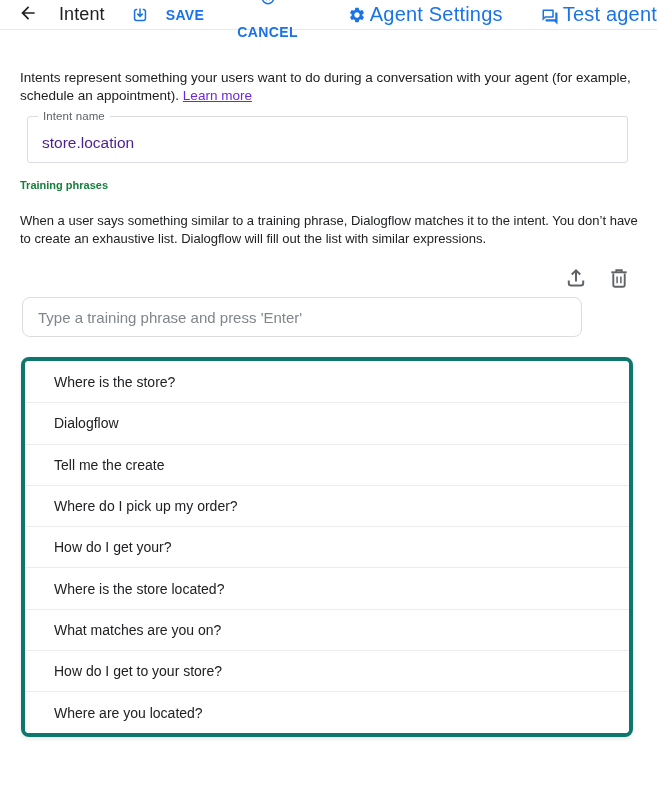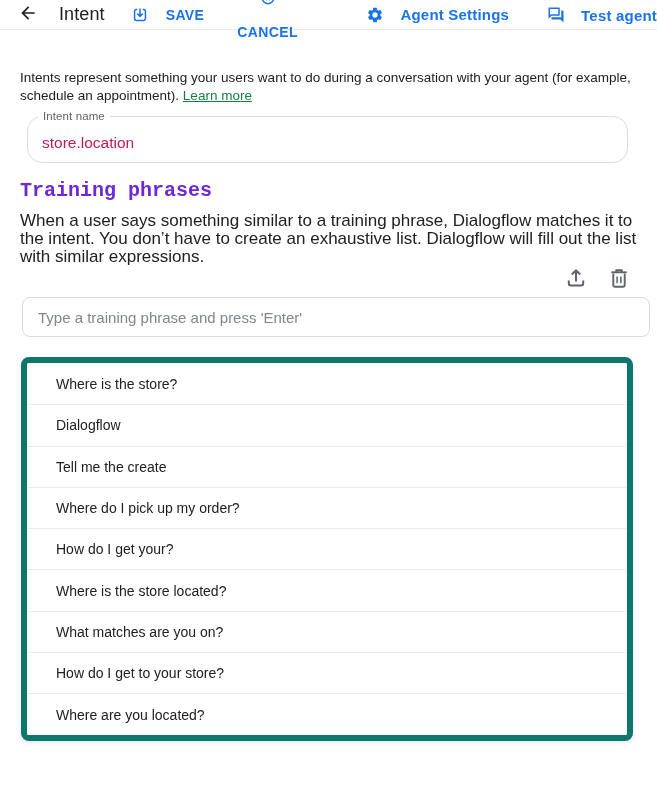--- a/index.html
+++ b/index.html
@@ -41,117 +41,116 @@
     font-weight: 400;
     color: #202124;
     letter-spacing: 0.1px;
   }
   .blue-btn { color: #1a73e8; gap: 18px; }
   .blue-btn .btn-ic { display: inline-flex; }
   .blue-btn .btn-ic svg { width: 16px; height: 16px; }
   .caps-btn { font-size: 14px; font-weight: 700; letter-spacing: 0.4px; }
   .save-btn { margin-left: 27px; }
   .cancel-btn { margin-left: 33px; flex-direction: column; }
-  .right-btn { font-size: 15px; font-weight: 700; gap: 16px; letter-spacing: 0.2px; }
+  .right-btn { font-size: 20px; font-weight: 400; gap: 4px; letter-spacing: 0.2px; }
   .right-btn .btn-ic svg { width: 18px; height: 18px; }
   .settings-btn { margin-left: auto; }
   .test-btn { margin-left: 38px; align-items: flex-end; }
 
   
   .intro {
     position: absolute;
     left: 20px; top: 69px;
     width: 622px;
     font-size: 13.5px;
     line-height: 18px;
     color: #202124;
   }
   .learn-more {
-    color: #15803d;
+    color: #6d28d9;
     text-decoration: underline;
     cursor: pointer;
     text-align: right;
   }
 
   
   .name-field {
     position: absolute;
     left: 27px; top: 116px;
     width: 601px;
     height: 47px;
     border: 1px solid #dadce0;
-    border-radius: 15px;
+    border-radius: 3px;
     background: #fff;
   }
   .name-field .float-label {
     position: absolute;
     top: -7px; left: 10px;
     background: #fff;
     padding: 0 5px;
     font-size: 11.5px;
     color: #5f6368;
     letter-spacing: 0.1px;
   }
   .name-field input {
     width: 100%; height: 100%;
     border: none; outline: none;
     background: transparent;
     padding: 6px 14px 0 14px;
     font-size: 15.5px;
-    color: #be185d;
+    color: #4c1d95;
     font-family: inherit;
   }
 
   
   .tp-heading {
     position: absolute;
     left: 20px; top: 179px;
-    font-size: 20px;
+    font-size: 11px;
     font-weight: 700;
-    color: #6d28d9;
-    font-family: Liberation Mono, monospace;
+    color: #15803d;
   }
   .tp-desc {
     position: absolute;
     left: 20px; top: 212px;
     width: 618px;
-    font-size: 17px;
+    font-size: 13px;
     line-height: 18px;
     color: #202124;
   }
   .tp-actions {
     position: absolute;
     top: 266px; right: 26px;
     display: flex;
     gap: 19px;
   }
   .tp-actions .icon-btn { color: #5f6368; }
   .tp-actions svg { width: 24px; height: 24px; }
 
   .phrase-input {
     position: absolute;
     left: 22px; top: 297px;
-    width: 628px; height: 40px;
+    width: 560px; height: 40px;
     border: 1px solid #dadce0;
     border-radius: 8px;
     padding: 0 15px;
     font-size: 15px;
     color: #202124;
     font-family: inherit;
     outline: none;
     background: #fff;
   }
   .phrase-input::placeholder { color: #80868b; opacity: 1; }
 
   .phrase-card {
     position: absolute;
     left: 21px; top: 357px;
     width: 612px;
     background: #fff;
-    border: 6px solid #0f766e;
+    border: 4px solid #0f766e;
     border-radius: 8px;
     box-shadow: 0 2px 4px rgba(60,64,67,0.12);
     overflow: hidden;
   }
   .phrase-row {
     height: 41.3px;
     display: flex;
     align-items: center;
     padding-left: 29px;
     font-size: 14px;

